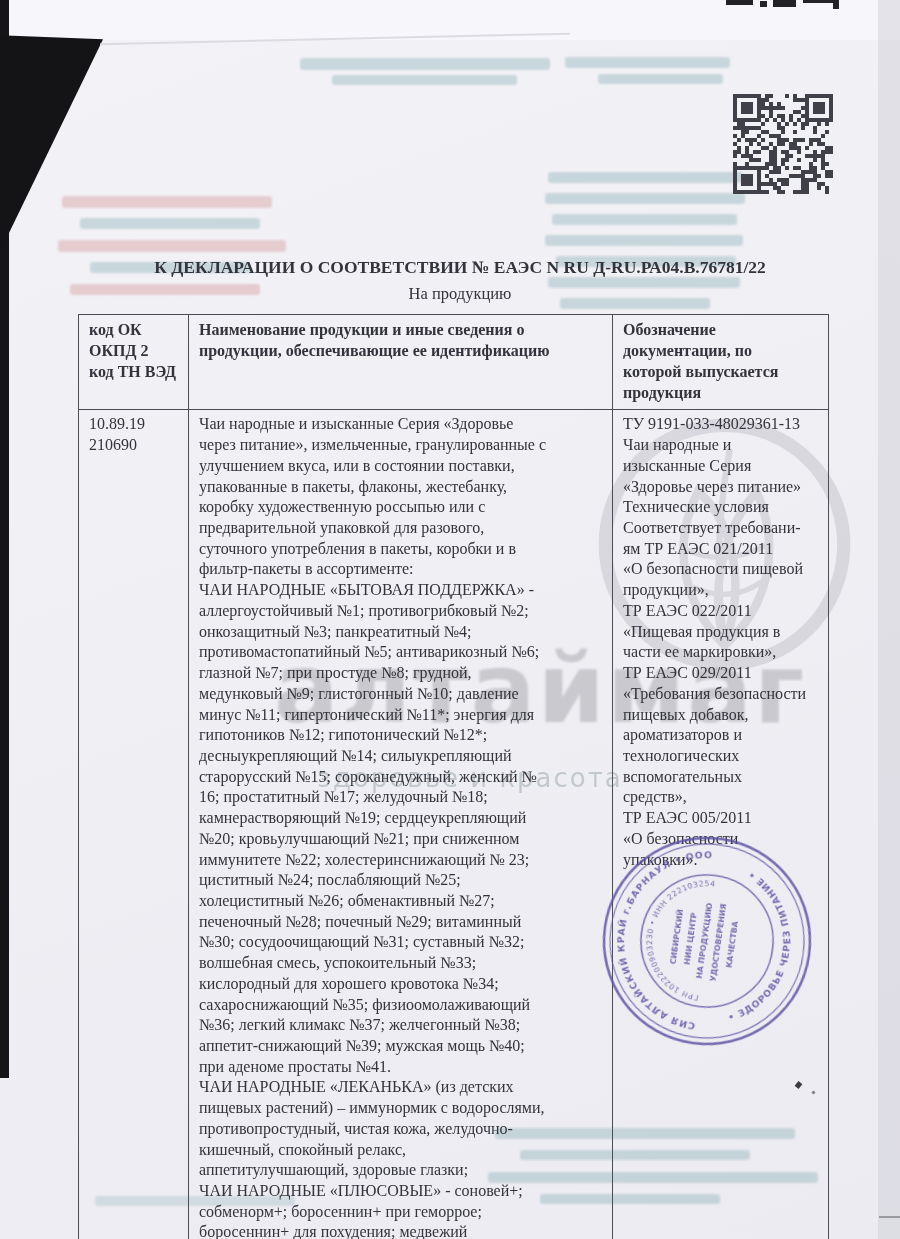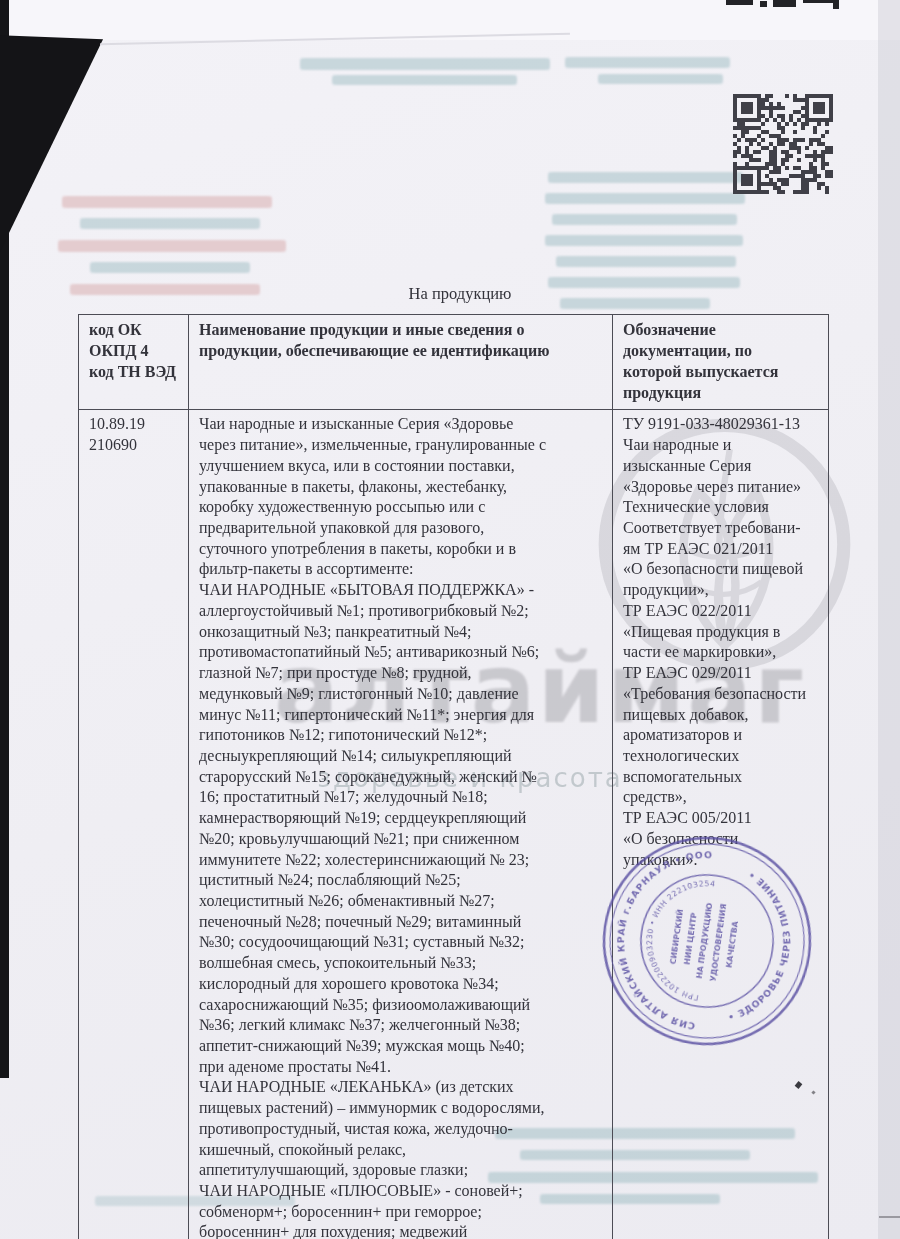--- a/index.html
+++ b/index.html
@@ -420,32 +420,33 @@
       <i style="left:32px;top:96px"></i>
       <i style="left:44px;top:96px"></i>
       <i style="left:48px;top:96px"></i>
       <i style="left:60px;top:96px"></i>
       <i style="left:64px;top:96px"></i>
       <i style="left:68px;top:96px"></i>
       <i style="left:72px;top:96px"></i>
       <i style="left:92px;top:96px"></i>
     </div>
 
+  <div class="hdr declaration">К ДЕКЛАРАЦИИ О СООТВЕТСТВИИ № ЕАЭС N RU Д-RU.РА04.В.76781/22</div>
   <div class="hdr subtitle">На продукцию</div>
 
   <table class="doc">
     <colgroup>
         <col class="c1">
         <col class="c2">
         <col class="c3">
       </colgroup>
     <thead>
       <tr>
         <th>код ОК
-ОКПД 4
+ОКПД 2
 код ТН ВЭД</th>
         <th>Наименование продукции и иные сведения о
 продукции, обеспечивающие ее идентификацию</th>
         <th>Обозначение
 документации, по
 которой выпускается
 продукция</th>
       </tr>
     </thead>
     <tbody>

